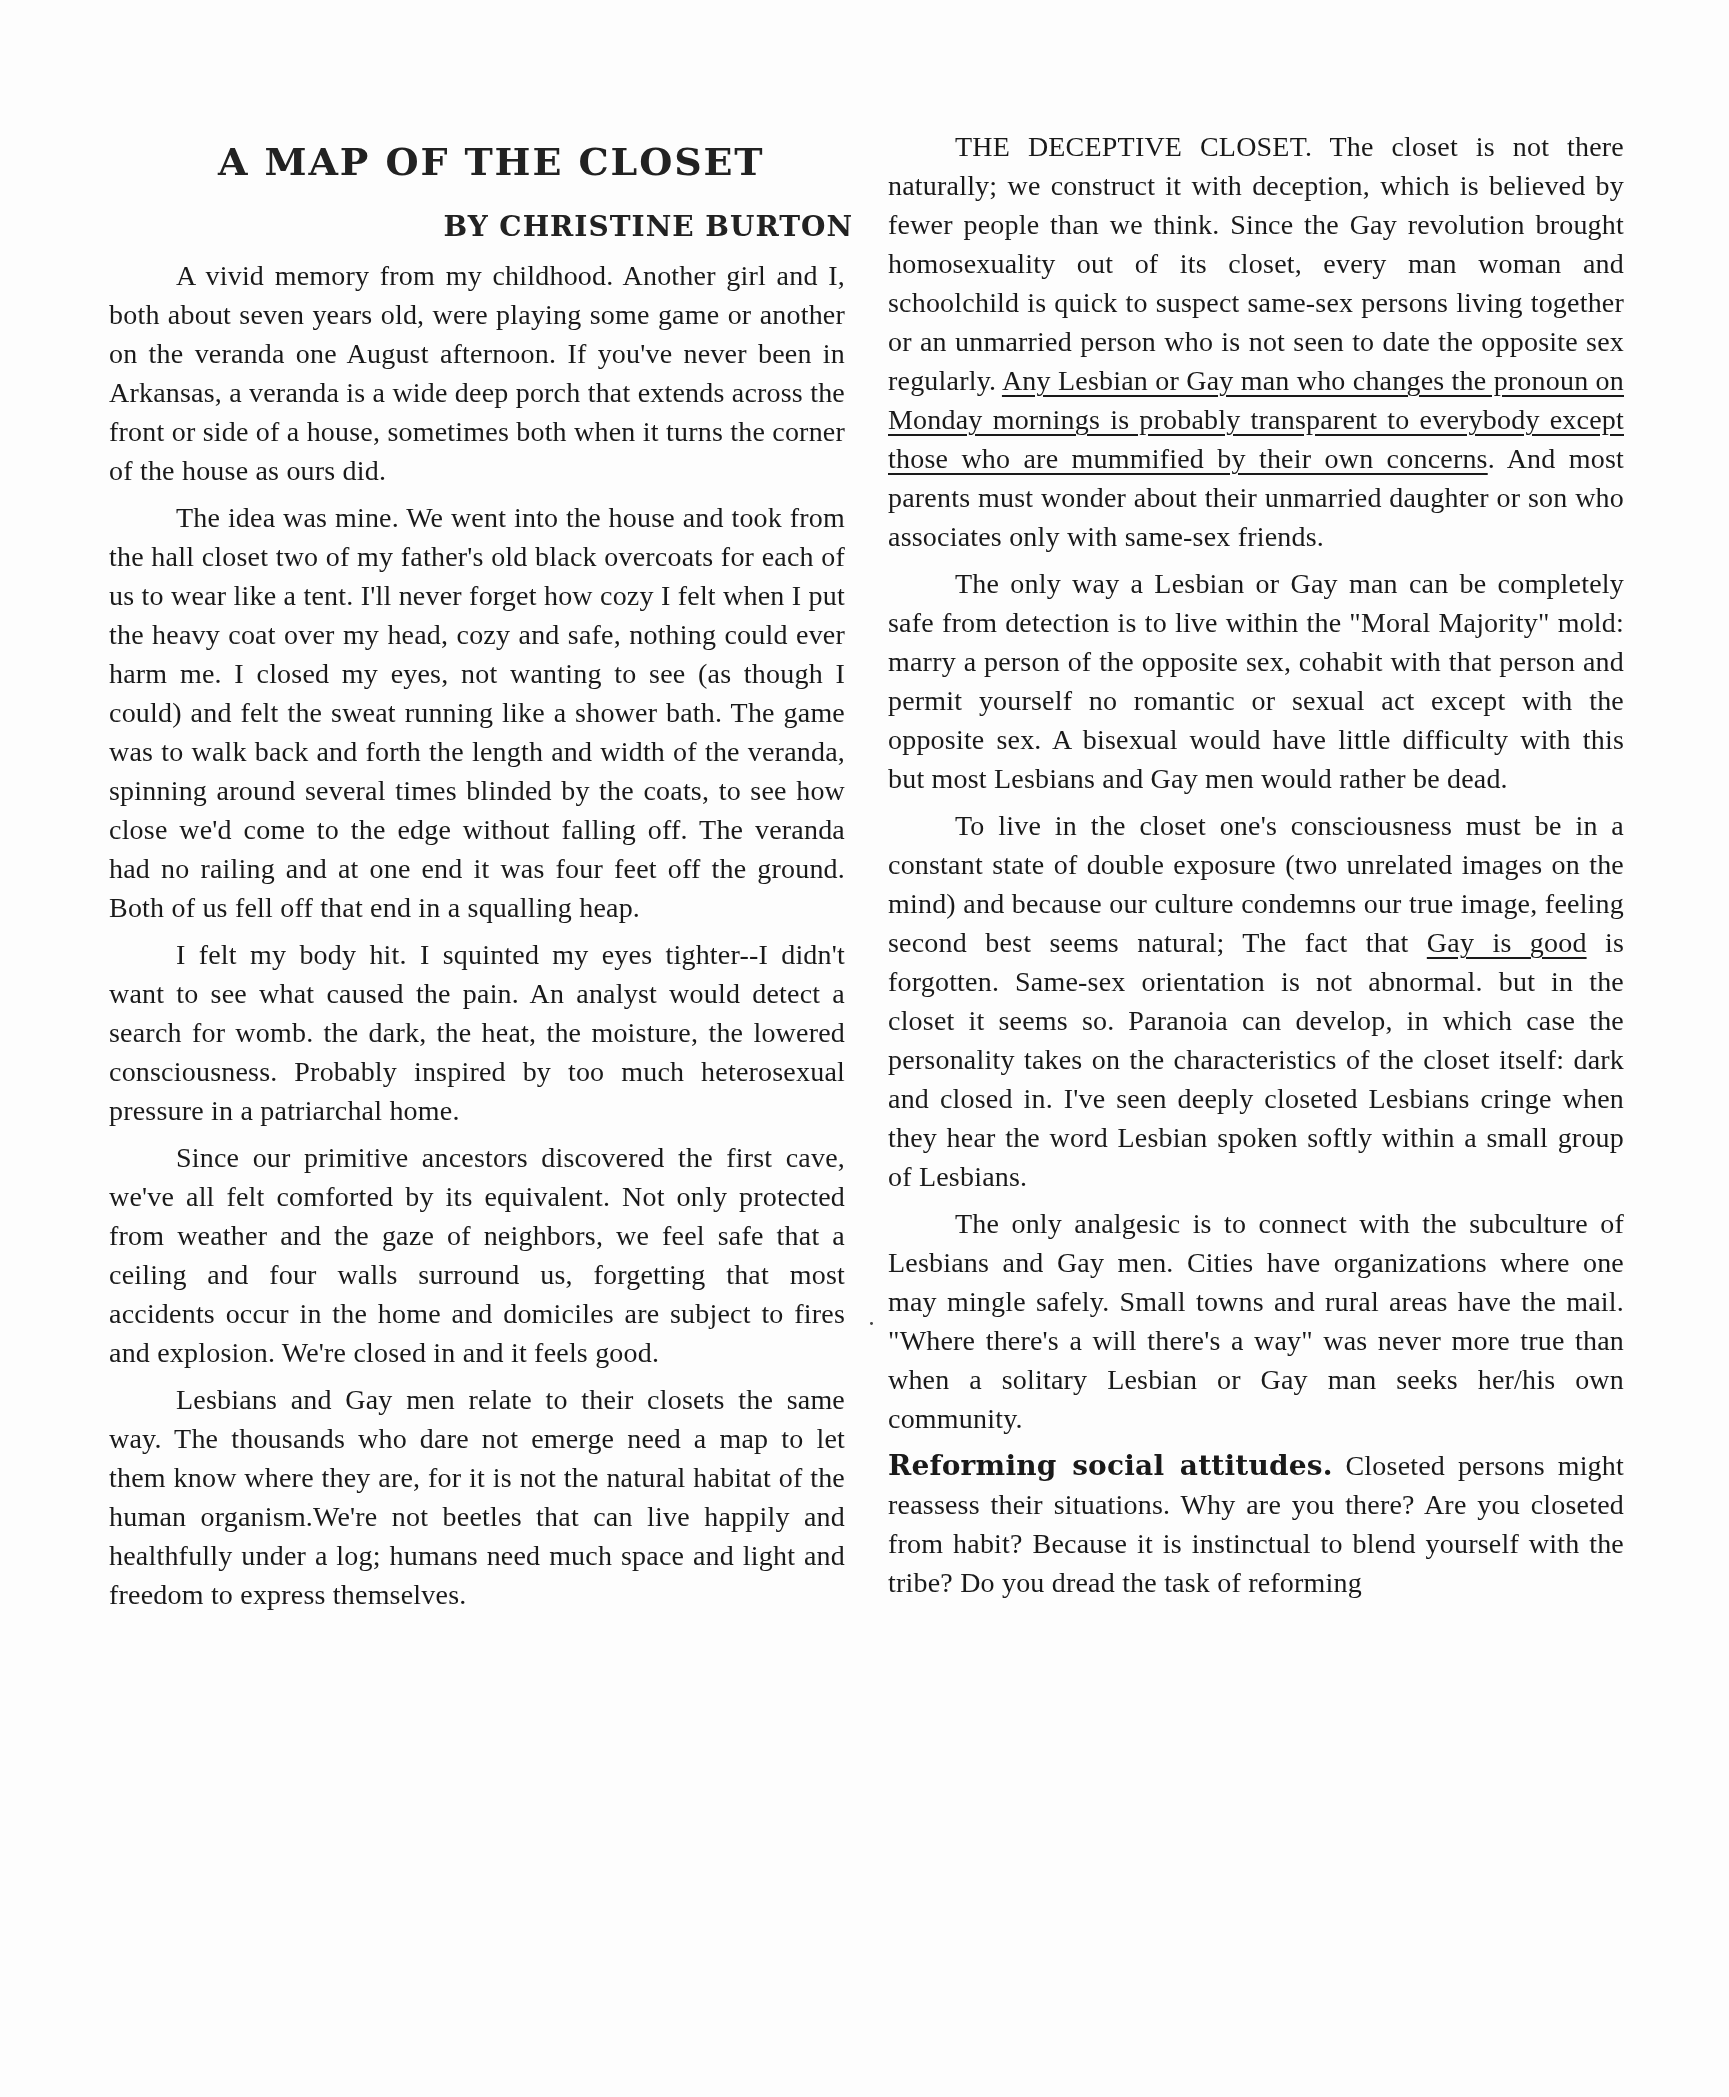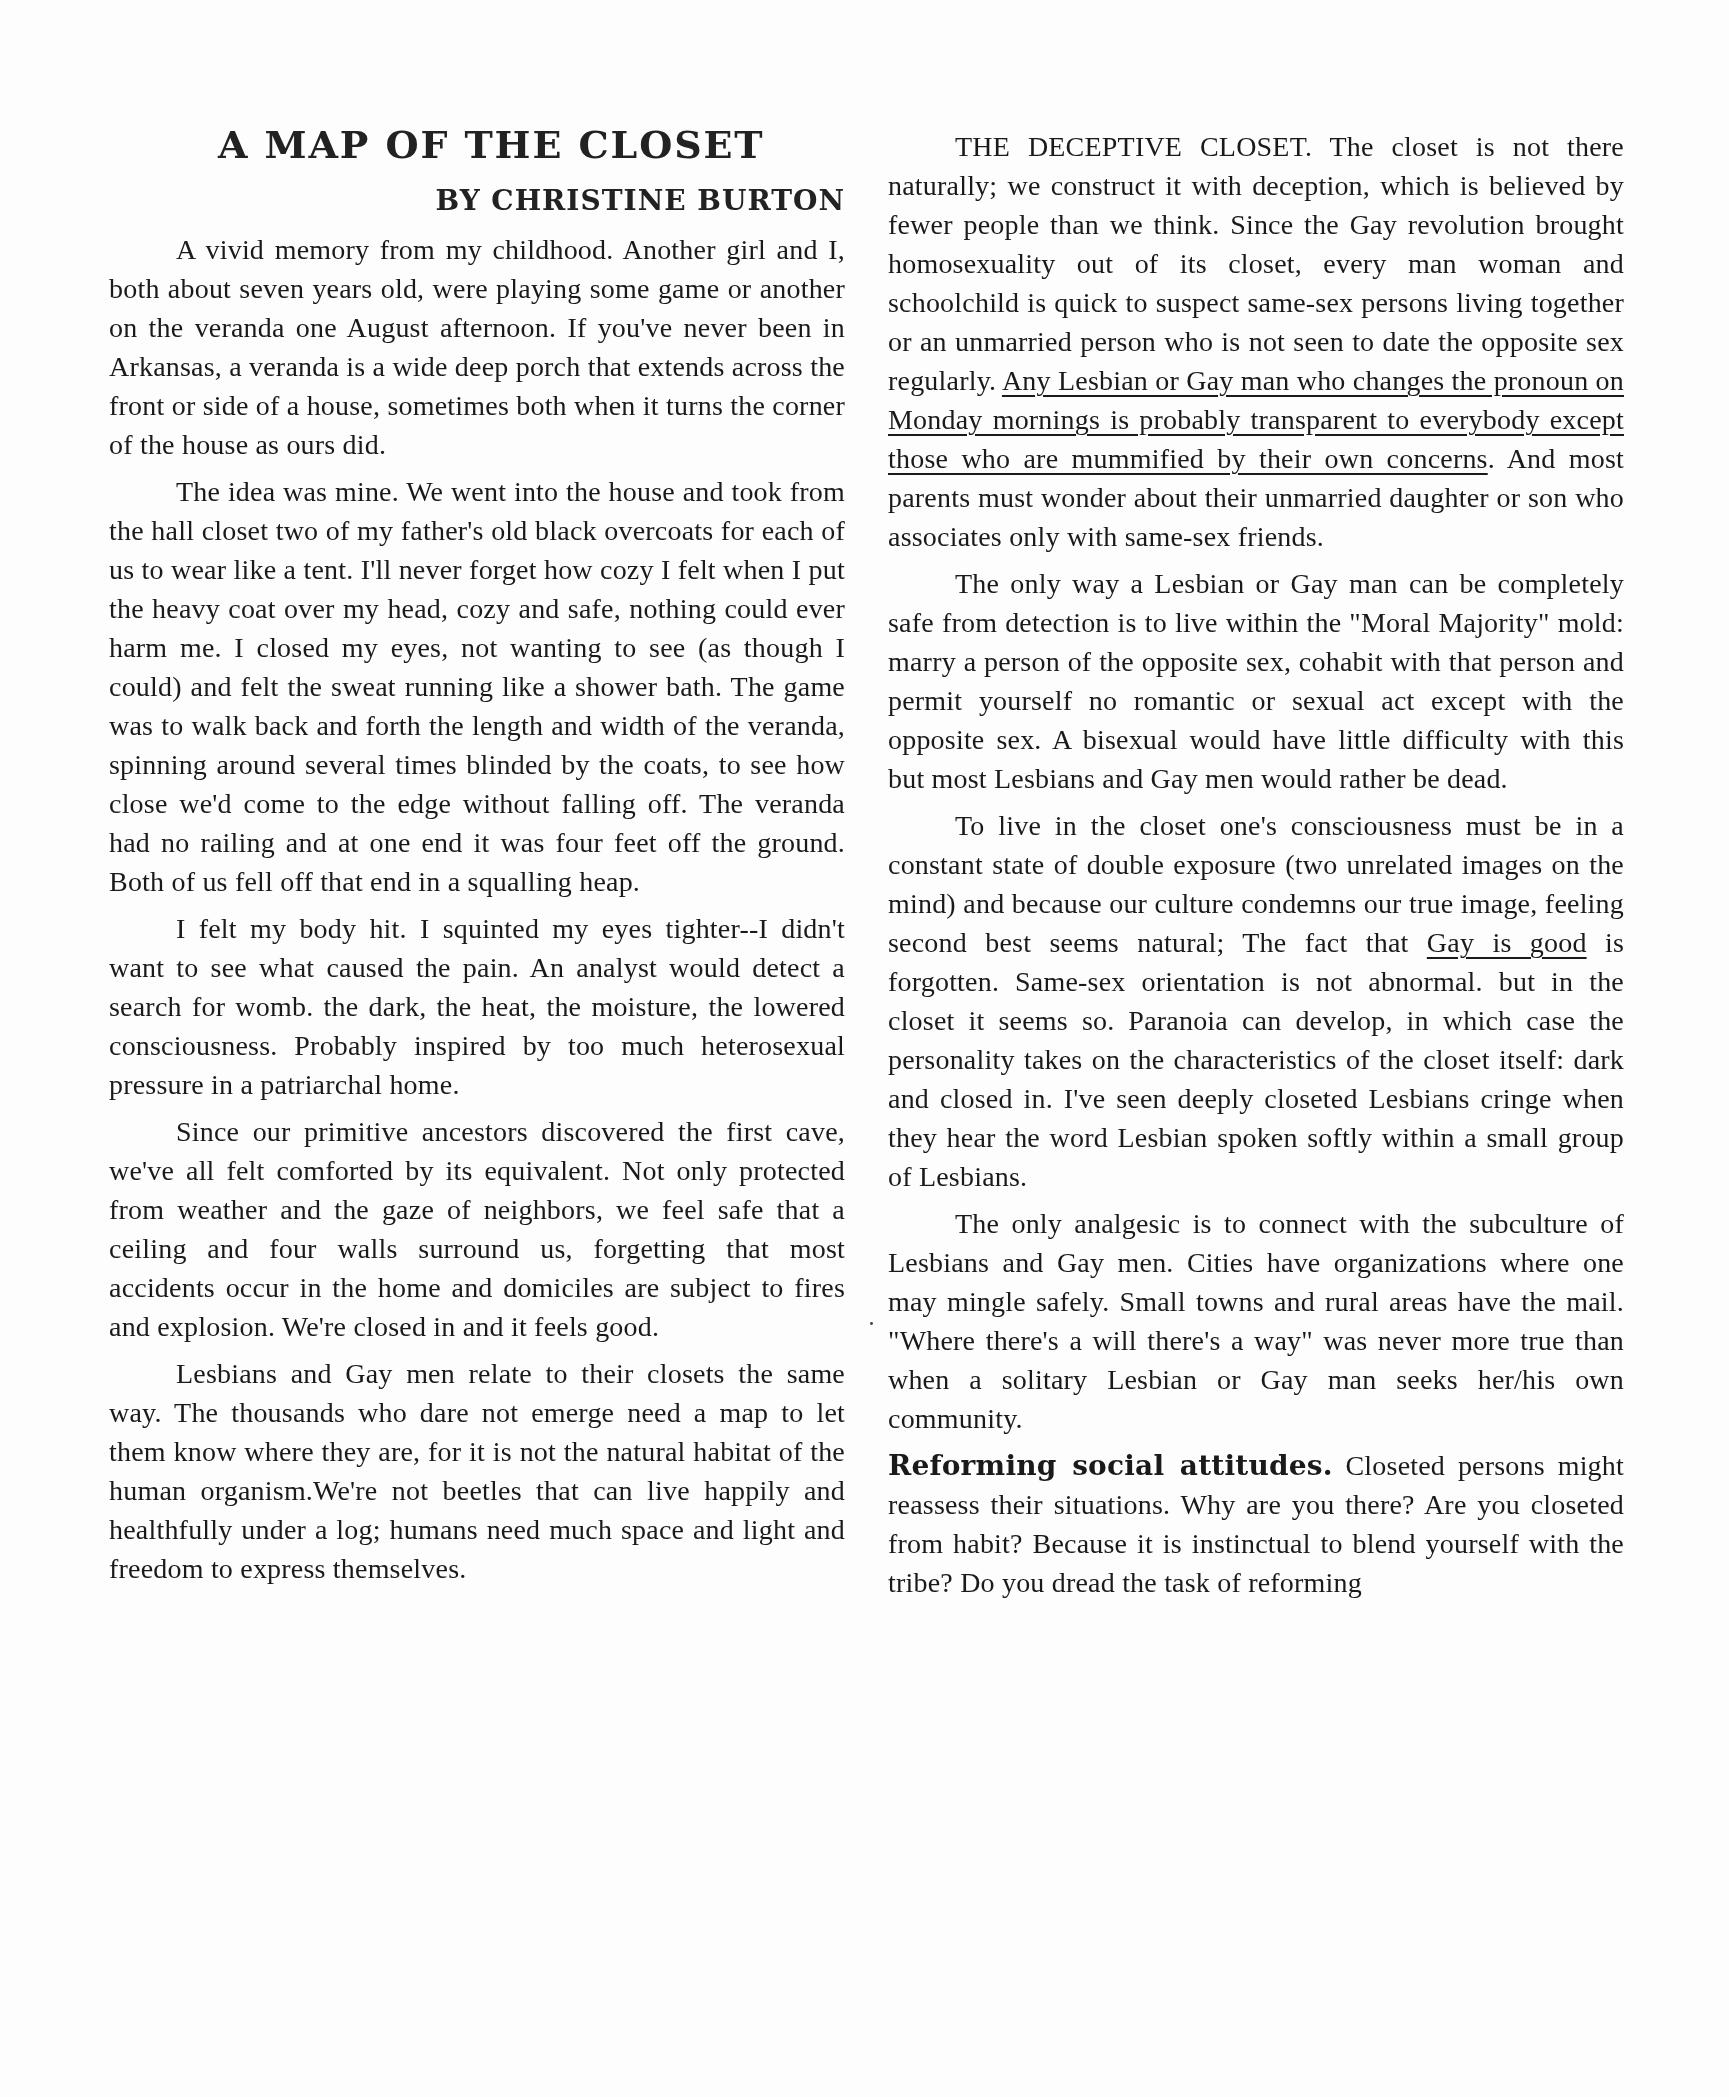--- a/index.html
+++ b/index.html
@@ -31,32 +31,32 @@
       letter-spacing: 0.2px;
     }
     .col-left { left: 101px; }
     .col-right { left: 880px; }
     .title {
       font-family: "DejaVu Serif", serif;
       font-weight: bold;
       font-size: 38px;
       letter-spacing: 1.9px;
       text-align: center;
-      margin: 0;
+      margin: 17px;
       padding-left: 28.5px;
       line-height: 52px;
       color: #222;
     }
     .byline {
       font-family: "DejaVu Serif", serif;
       font-weight: bold;
       font-size: 28px;
       letter-spacing: 1px;
       text-align: right;
-      margin: 8px;
+      margin: 0;
       line-height: 43px;
       color: #222;
     }
     p.para {
       margin: 8px;
       text-indent: 67px;
     }
     p.para.no-indent { text-indent: 0; }
     .u { text-decoration: underline; text-decoration-thickness: 1.9px; text-underline-offset: 4.8px; }
     .b { font-weight: bold; font-family: "DejaVu Serif", serif; }

